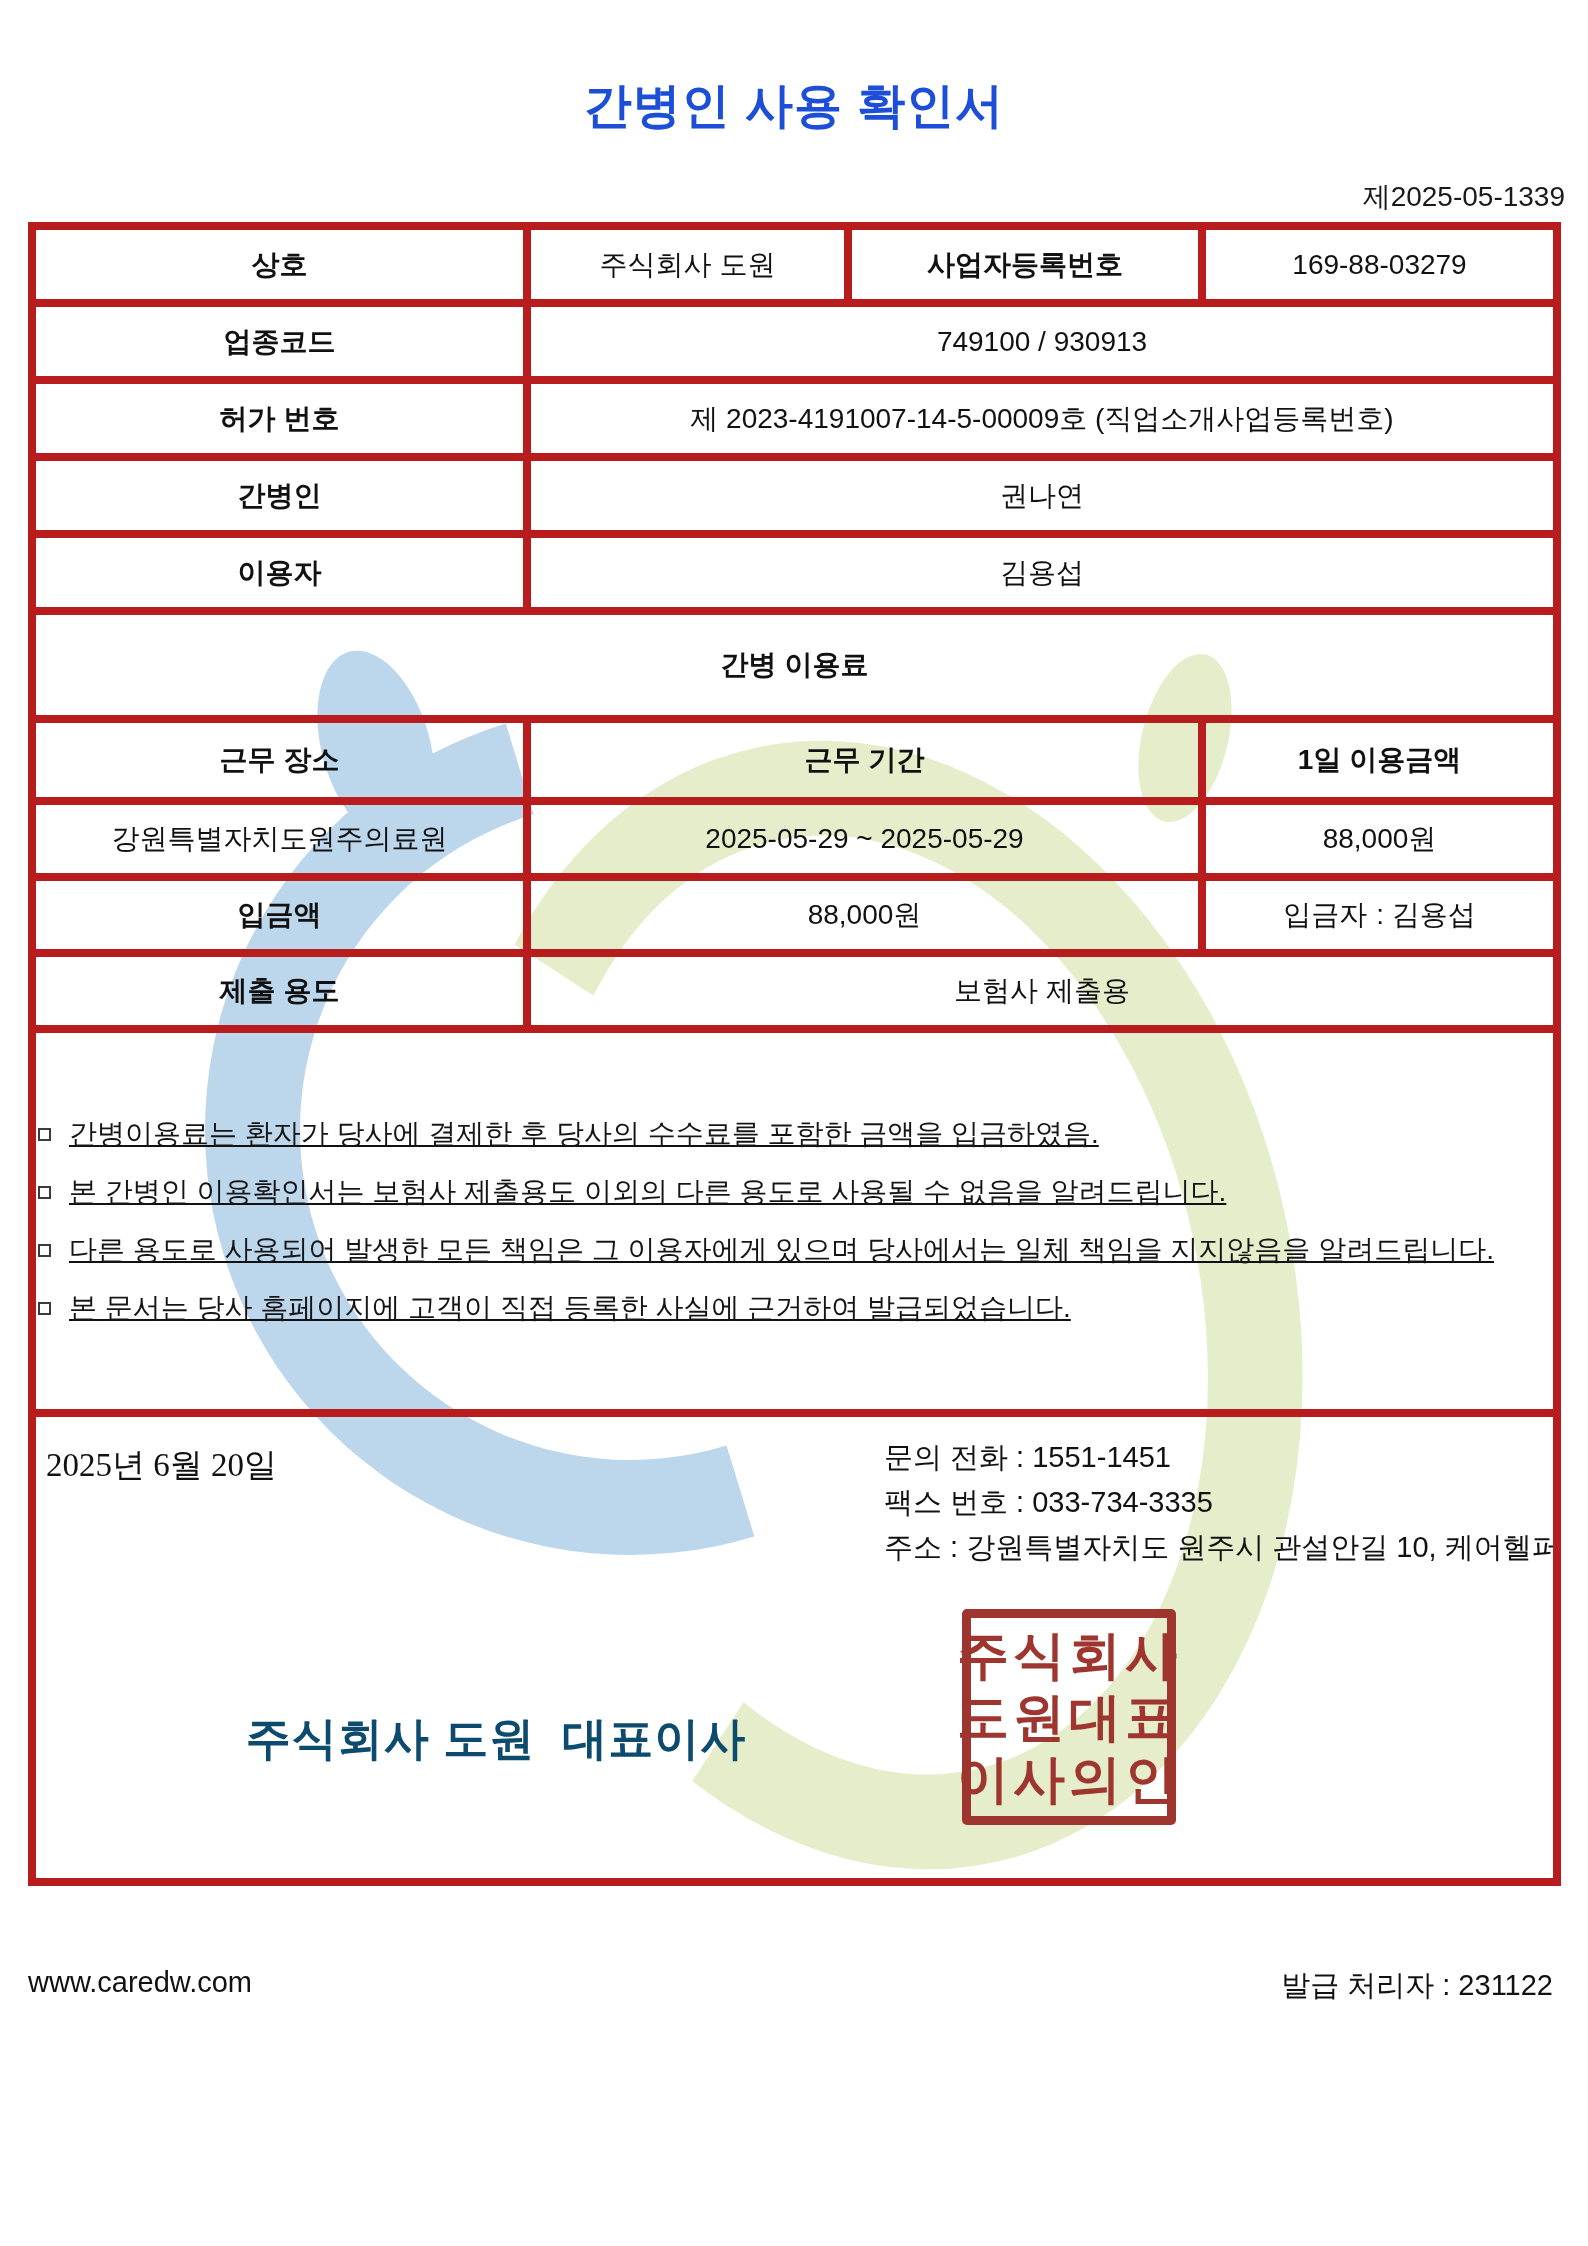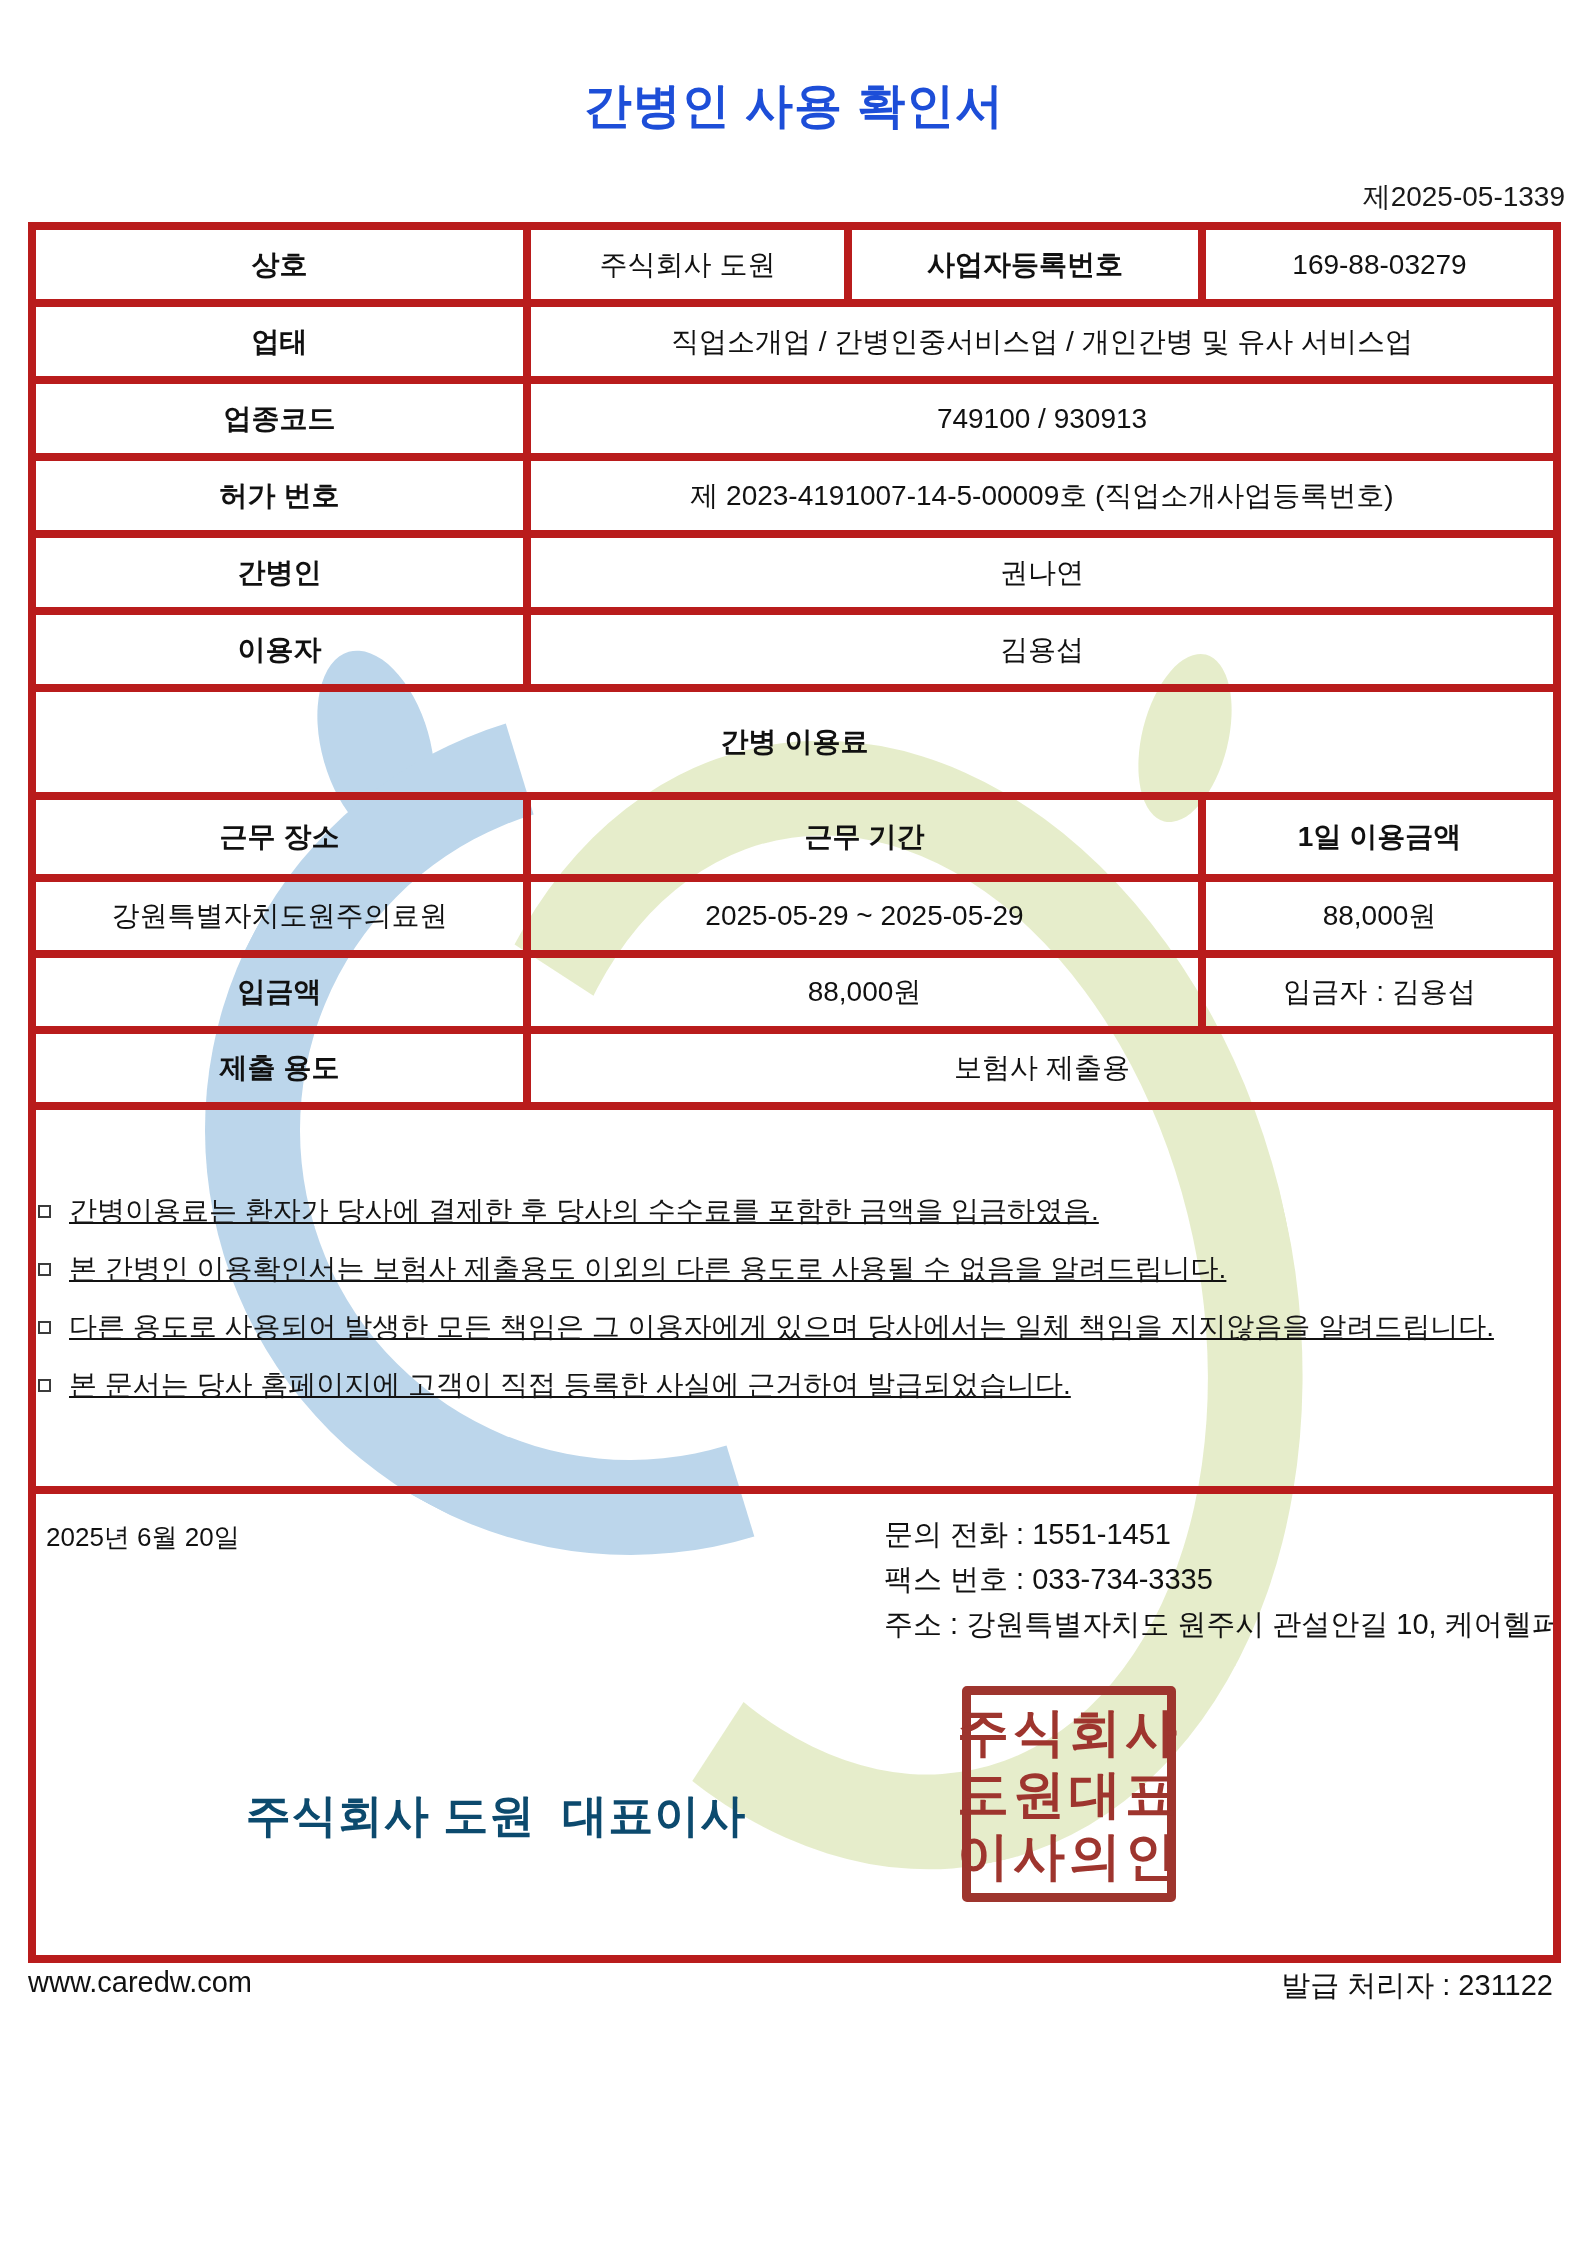--- a/index.html
+++ b/index.html
@@ -64,21 +64,21 @@
   tr.h76{height:76px;}
   tr.hnotes{height:384px;text-decoration:underline;}
   tr.hbottom{height:469px;}
   td.band{font-size:50px;font-weight:900;color:#000;}
   
   td.notes{vertical-align:top;text-align:left;padding:118px 30px 0 40px;}
   .note{display:flex;align-items:center;height:58px;font-size:28px;color:#151515;}
   .sq{flex:none;width:9px;height:9px;border:2px solid #3c3c3c;margin:0 18px 0 2px;background:transparent;}
   
   td.bottom{position:relative;}
-  .issue-date{position:absolute;left:10px;top:26px;font-size:26px;}
+  .issue-date{position:absolute;left:10px;top:26px;font-size:33px;font-family:Liberation Serif, serif;}
   .contact{position:absolute;left:848px;top:18px;text-align:left;}
   .contact div{font-size:29px;line-height:45px;white-space:nowrap;}
   .company-line{
     position:absolute;left:0px;top:292px;width:920px;text-align:center;
     font-size:45px;font-weight:800;letter-spacing:1px;color:#0c4a6e;white-space:pre;
   }
   .seal{
     position:absolute;left:926px;top:192px;
     width:196px;height:198px;
     border:9px solid #9e352e;border-radius:5px;
@@ -118,24 +118,20 @@
       </colgroup>
 
       <tbody>
           <tr class="h77">
         <td class="lab">상호</td>
         <td>주식회사 도원</td>
         <td class="lab">사업자등록번호</td>
         <td>169-88-03279</td>
       </tr>
 
-      <tr class="h77">
-        <td class="lab">업태</td>
-        <td colspan="3">직업소개업 / 간병인중서비스업 / 개인간병 및 유사 서비스업</td>
-      </tr>
 
       <tr class="h77">
         <td class="lab">업종코드</td>
         <td colspan="3">749100 / 930913</td>
       </tr>
 
       <tr class="h77">
         <td class="lab">허가 번호</td>
         <td colspan="3">제 2023-4191007-14-5-00009호 (직업소개사업등록번호)</td>
       </tr>

